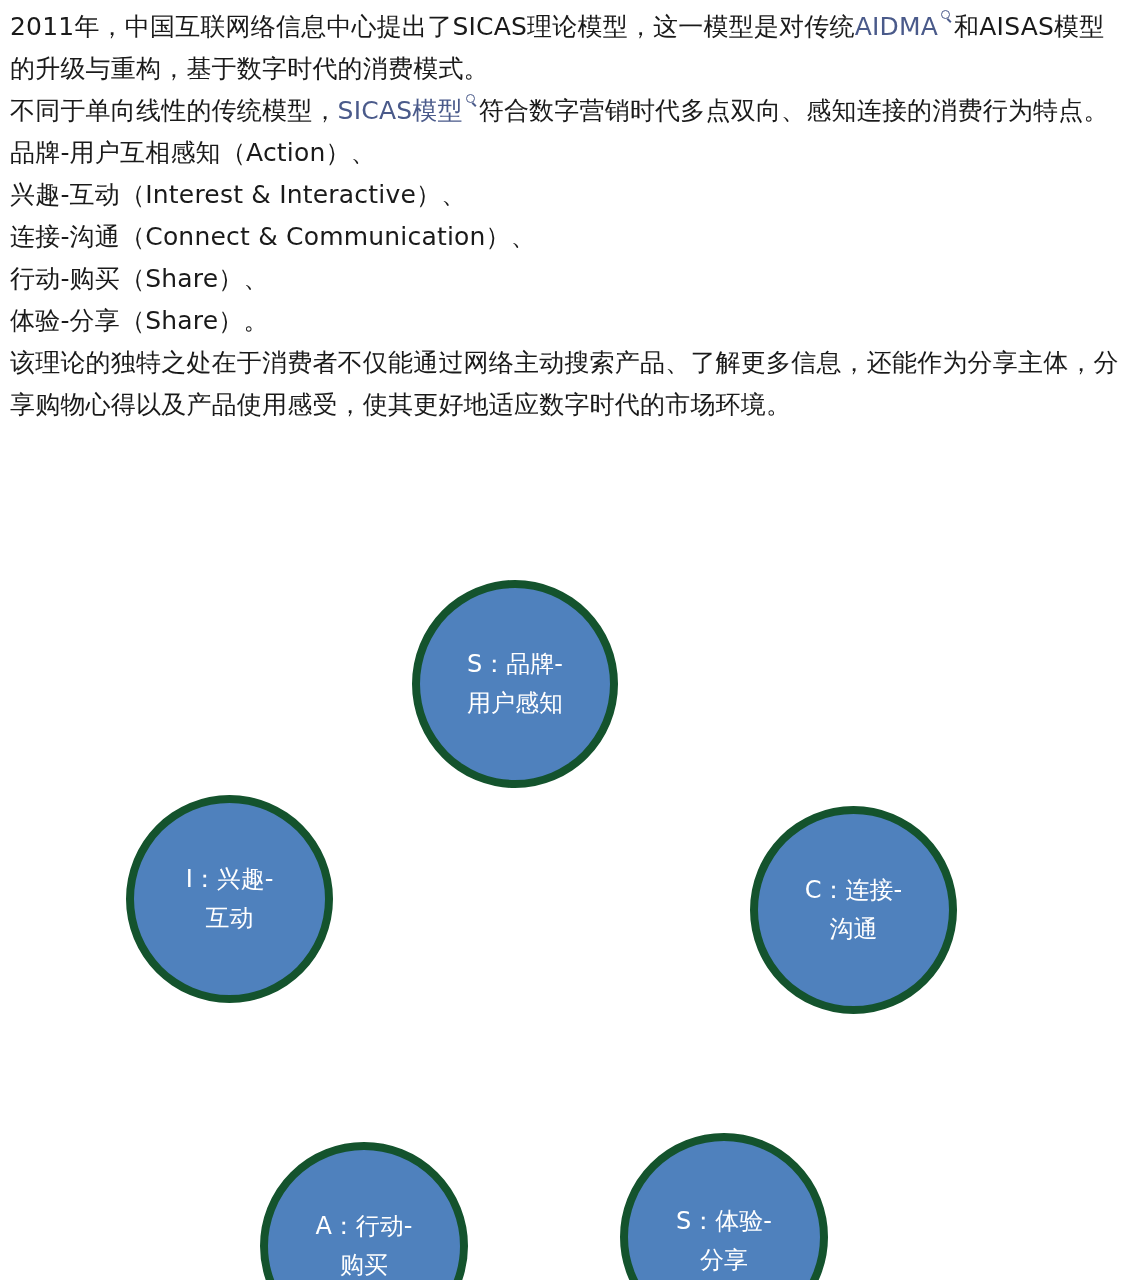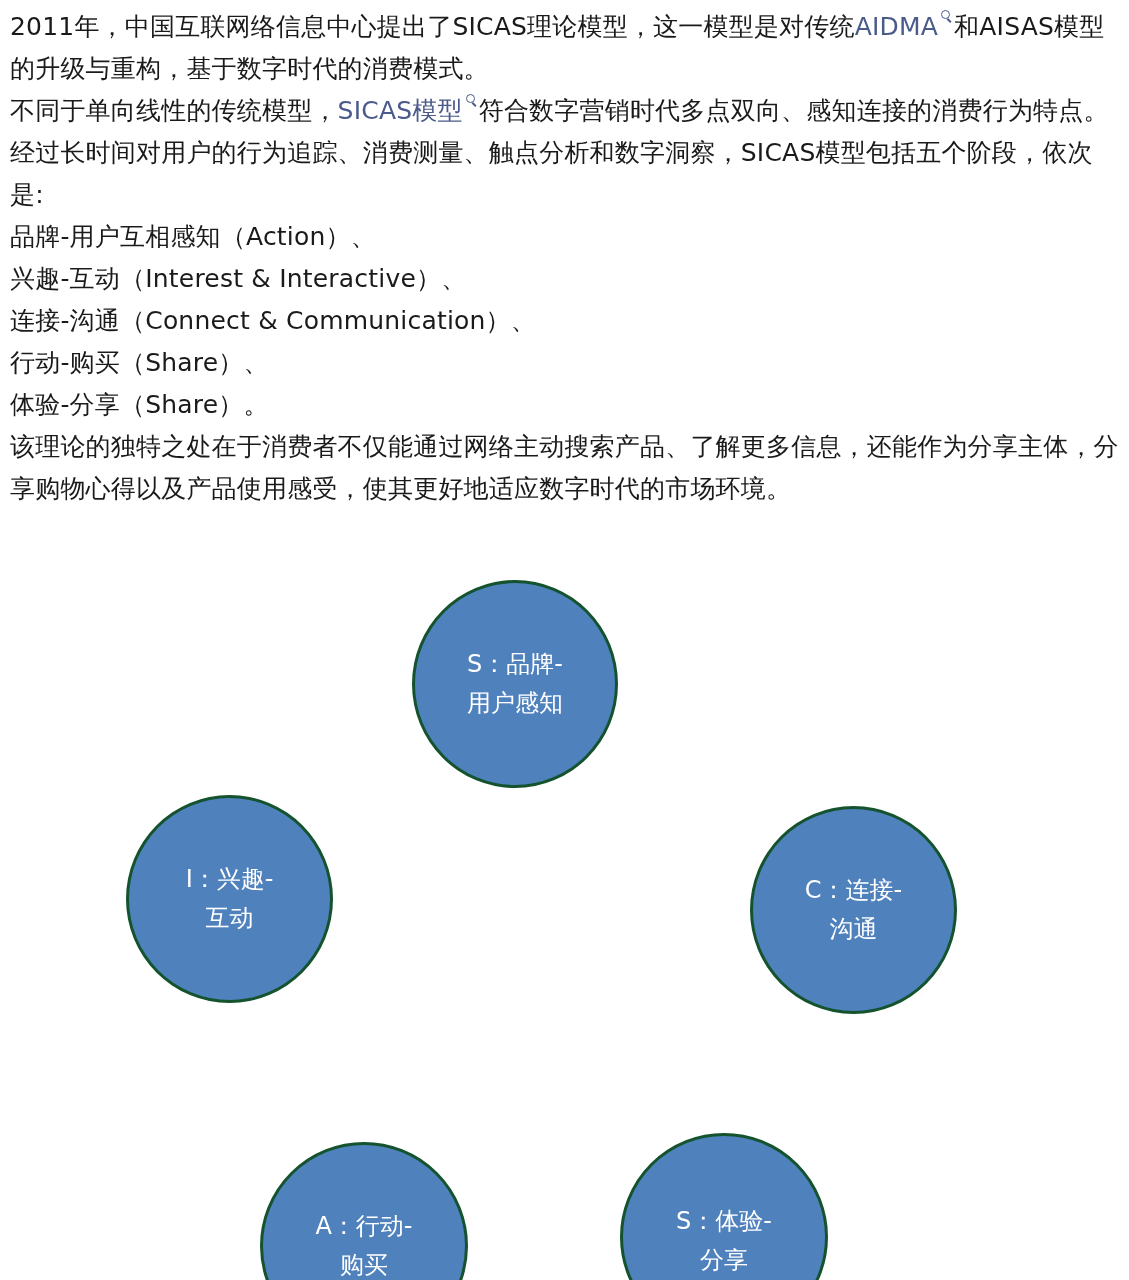--- a/index.html
+++ b/index.html
@@ -6,32 +6,31 @@
   body { width:1129px; height:1280px; overflow:hidden; position:relative;
          font-family:"DejaVu Sans","Liberation Sans",sans-serif; color:#1a1a1a; }
   .article { position:absolute; left:10px; top:6px; width:1112px;
              font-size:25px; line-height:42px; letter-spacing:0.2px; }
   .article p { margin:0; }
   .link { color:#4a5a8a; }
   .search-icon { display:inline-block; position:relative; width:12px; height:14px; vertical-align:top; margin-top:4px; margin-left:2px; margin-right:2px; }
   .search-icon::before { content:""; position:absolute; left:1px; top:0; width:7px; height:7px; border:1.5px solid #4a5a8a; border-radius:50%; }
   .search-icon::after { content:""; position:absolute; left:8px; top:8px; width:5px; height:1.5px; background:#4a5a8a; transform:rotate(45deg); transform-origin:0 0; }
   .diagram { position:absolute; left:0; top:560px; width:1129px; height:720px; }
-  .node { position:absolute; border-radius:50%; background:#4f81bd; border:3px solid #14532d;
+  .node { position:absolute; border-radius:50%; background:#4f81bd; border:8px solid #14532d;
           box-sizing:border-box; display:flex; align-items:center; justify-content:center;
           text-align:center; color:#ffffff; font-size:24px; line-height:39px; }
   .node span { display:block; width:110px; }
 </style>
 </head>
 <body>
 
 <div class="article">
   <p><span>2011年，中国互联网络信息中心提出了SICAS理论模型，这一模型是对传统</span><span class="link">AIDMA</span><span class="search-icon"></span><span>和AISAS模型的升级与重构，基于数字时代的消费模式。</span></p>
   <p><span>不同于单向线性的传统模型，</span><span class="link">SICAS模型</span><span class="search-icon"></span><span>符合数字营销时代多点双向、感知连接的消费行为特点。</span></p>
-  <p>经过长时间对用户的行为追踪、消费测量、触点分析和数字洞察，SICAS模型包括五个阶段，依次是:</p>
   <p>品牌-用户互相感知（Action）、</p>
   <p>兴趣-互动（Interest &amp; Interactive）、</p>
   <p>连接-沟通（Connect &amp; Communication）、</p>
   <p>行动-购买（Share）、</p>
   <p>体验-分享（Share）。</p>
   <p>该理论的独特之处在于消费者不仅能通过网络主动搜索产品、了解更多信息，还能作为分享主体，分享购物心得以及产品使用感受，使其更好地适应数字时代的市场环境。</p>
 </div>
 
 <div class="diagram">
   <div class="node" style="left:412px; top:20px; width:206px; height:208px;">

